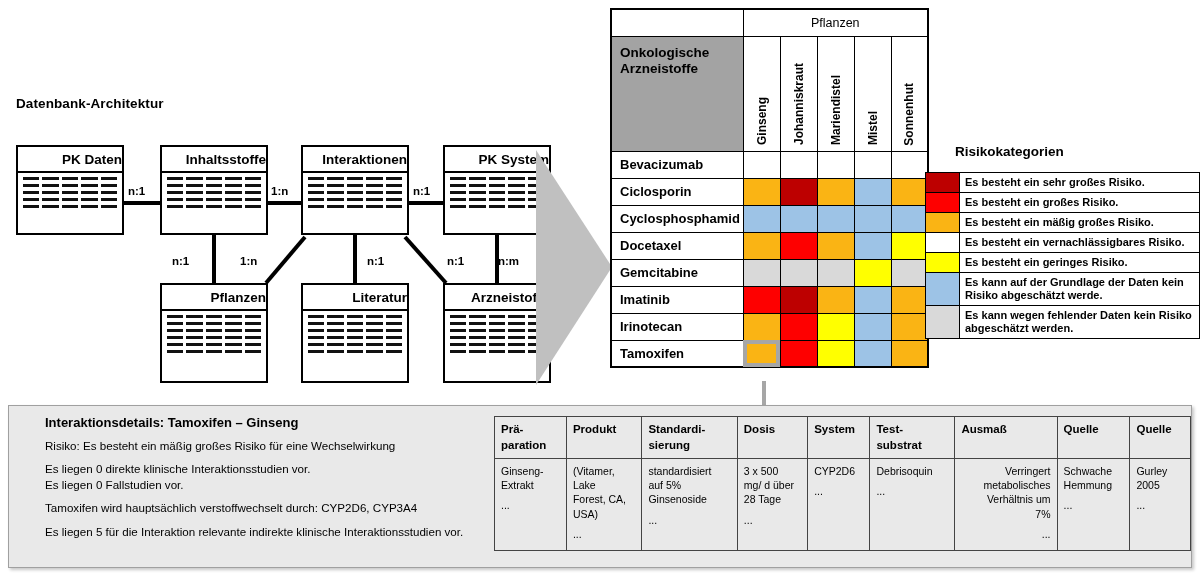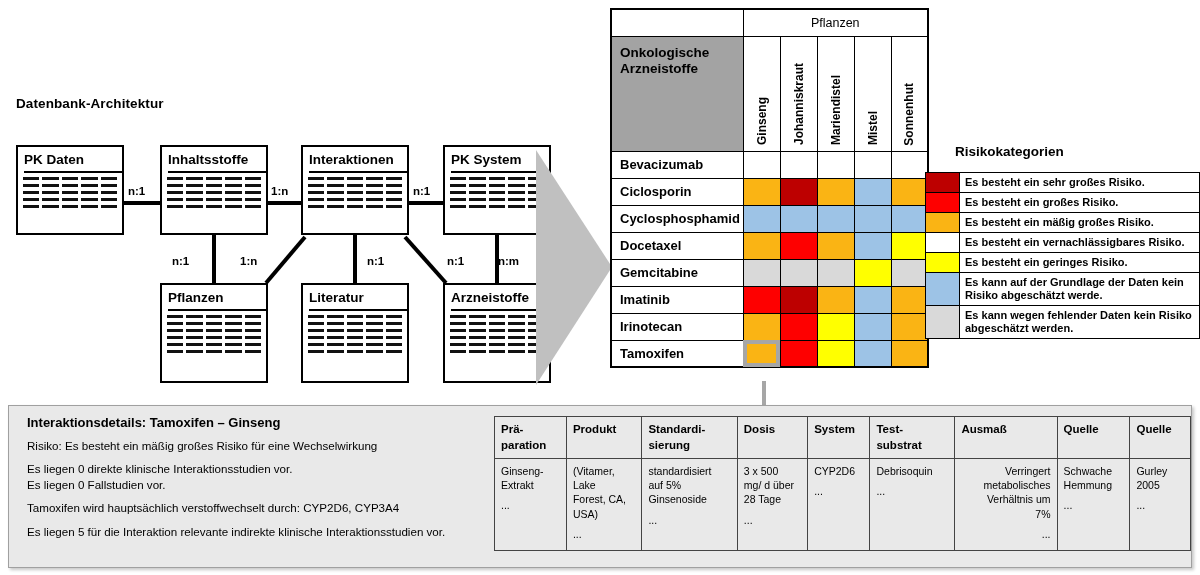--- a/index.html
+++ b/index.html
@@ -5,22 +5,22 @@
   html,body{margin:0;padding:0;background:#ffffff;}
   body{width:1200px;height:575px;position:relative;overflow:hidden;
        font-family:"Liberation Sans","DejaVu Sans",sans-serif;color:#000;}
 
   .abs{position:absolute;}
 
   
   #er-title{left:16px;top:96px;font-size:13.5px;font-weight:bold;letter-spacing:.1px;}
 
   .er-box{position:absolute;border:2px solid #000;background:#fff;box-sizing:border-box;}
-  .er-box .hdr{height:26px;line-height:25px;text-align:left;font-size:13.5px;font-weight:bold;
-               border-bottom:2px solid #000;box-sizing:border-box;white-space:nowrap;margin-left:6px;}
+  .er-box .hdr{height:26px;line-height:25px;text-align:right;font-size:13.5px;font-weight:bold;
+               border-bottom:2px solid #000;box-sizing:border-box;white-space:nowrap;}
   .er-box .grid{position:relative;overflow:hidden;height:calc(100% - 26px);padding:4px 5px;box-sizing:border-box;}
   .er-box .grid .r{display:flex;gap:3px;margin-bottom:4px;}
   .er-box .grid .r i{display:block;flex:1 1 0;height:3px;background:#111;}
   .card{position:absolute;font-size:11.5px;font-weight:bold;}
 
   
   #flow-arrow{left:536px;top:150px;width:76px;height:235px;}
 
   
   #matrix{left:610px;top:8px;border:2px solid #000;box-sizing:border-box;border-collapse:collapse;}
@@ -44,21 +44,21 @@
   #legend{left:925px;top:172px;border-collapse:collapse;border:1.5px solid #000;}
   #legend td{border:1.5px solid #000;box-sizing:border-box;padding:0;}
   #legend .sw{width:34px;}
   #legend .txt{width:240px;font-size:11px;font-weight:bold;line-height:1.18;
                padding:3px 5px !important;background:#fff;}
 
   
   #detail-panel{left:8px;top:405px;width:1184px;height:163px;background:#e9e9e9;
                 border:1px solid #a0a0a0;box-sizing:border-box;
                 box-shadow:2px 2px 3px rgba(0,0,0,.22);}
-  #detail-text{position:absolute;left:18px;top:9px;width:460px;}
+  #detail-text{position:absolute;left:36px;top:9px;width:460px;}
   #detail-text .t-title{font-size:13px;font-weight:bold;margin-bottom:9px;}
   #detail-text .t-line{font-size:11.6px;margin-bottom:9px;line-height:1.25;}
   #detail-text .t-tight{margin-bottom:1px;}
 
   #detail-table{position:absolute;left:485px;top:10px;border-collapse:collapse;}
   #detail-table td{border:1px solid #444;background:#e9e9e9;vertical-align:top;
                    padding:5px 6px;font-size:10.5px;line-height:1.35;box-sizing:border-box;}
   #detail-table td.h{font-weight:bold;font-size:11.5px;height:40px;}
   #detail-table td.b{height:92px;}
   .dots{display:block;margin-top:6px;}

